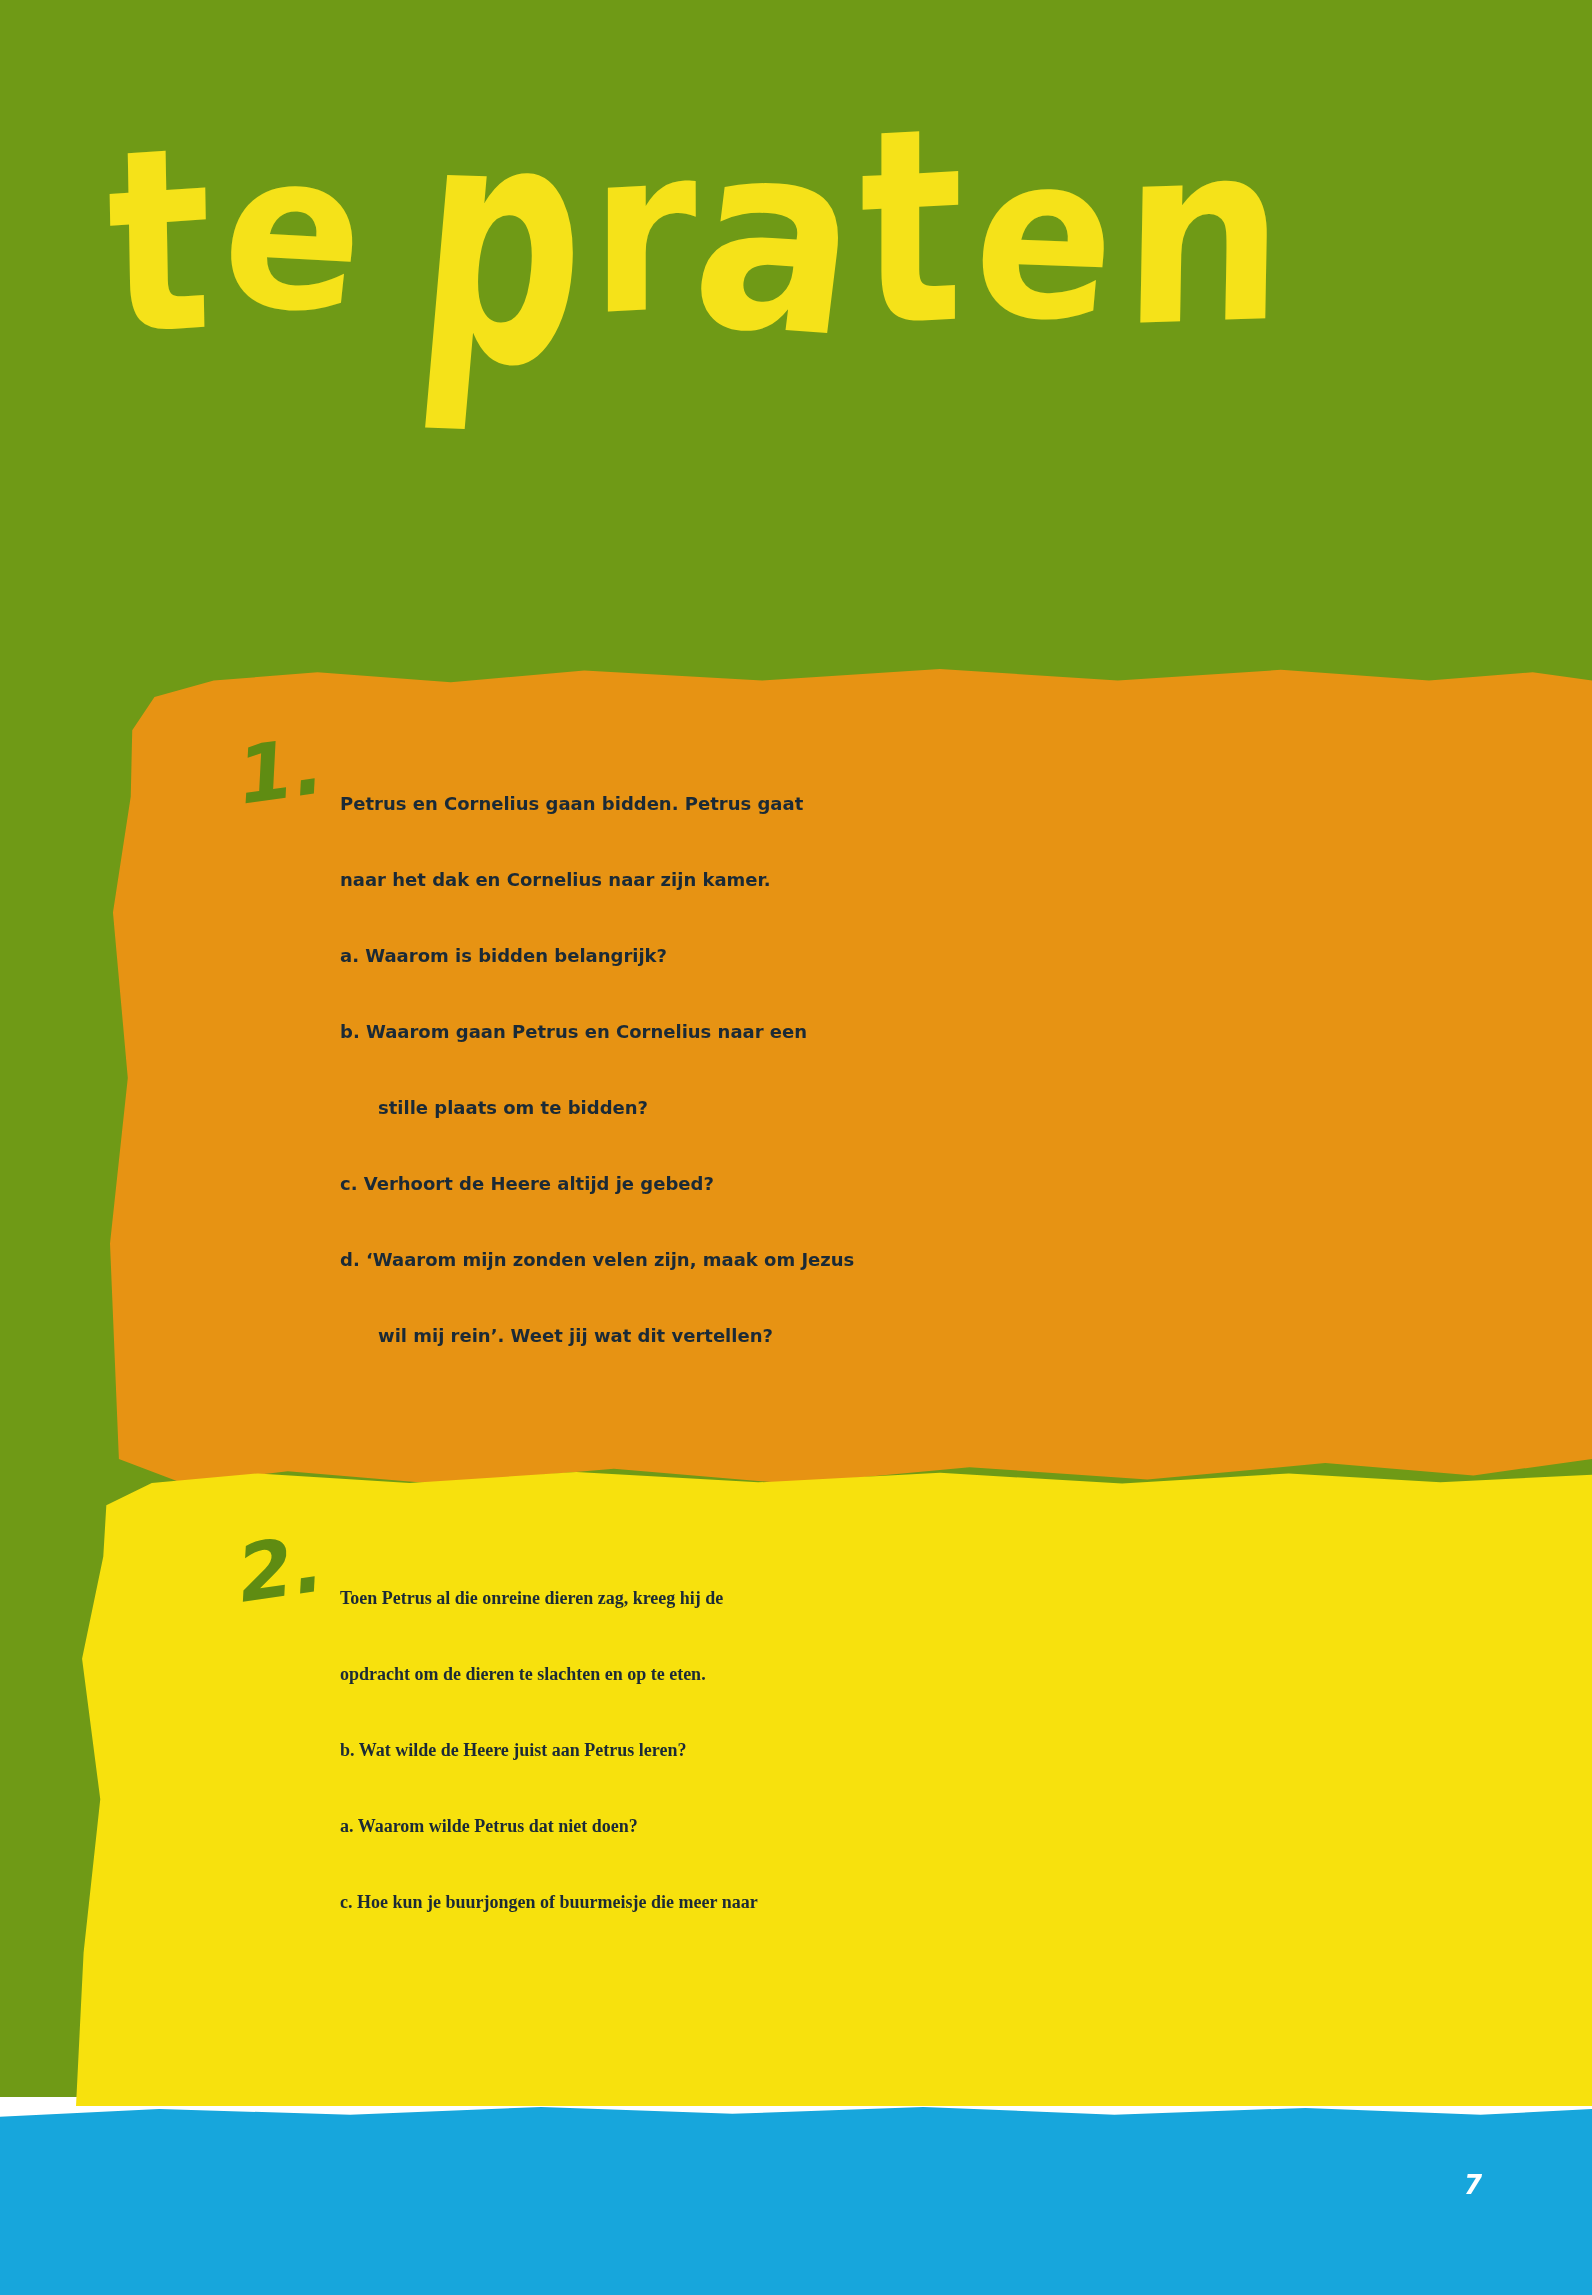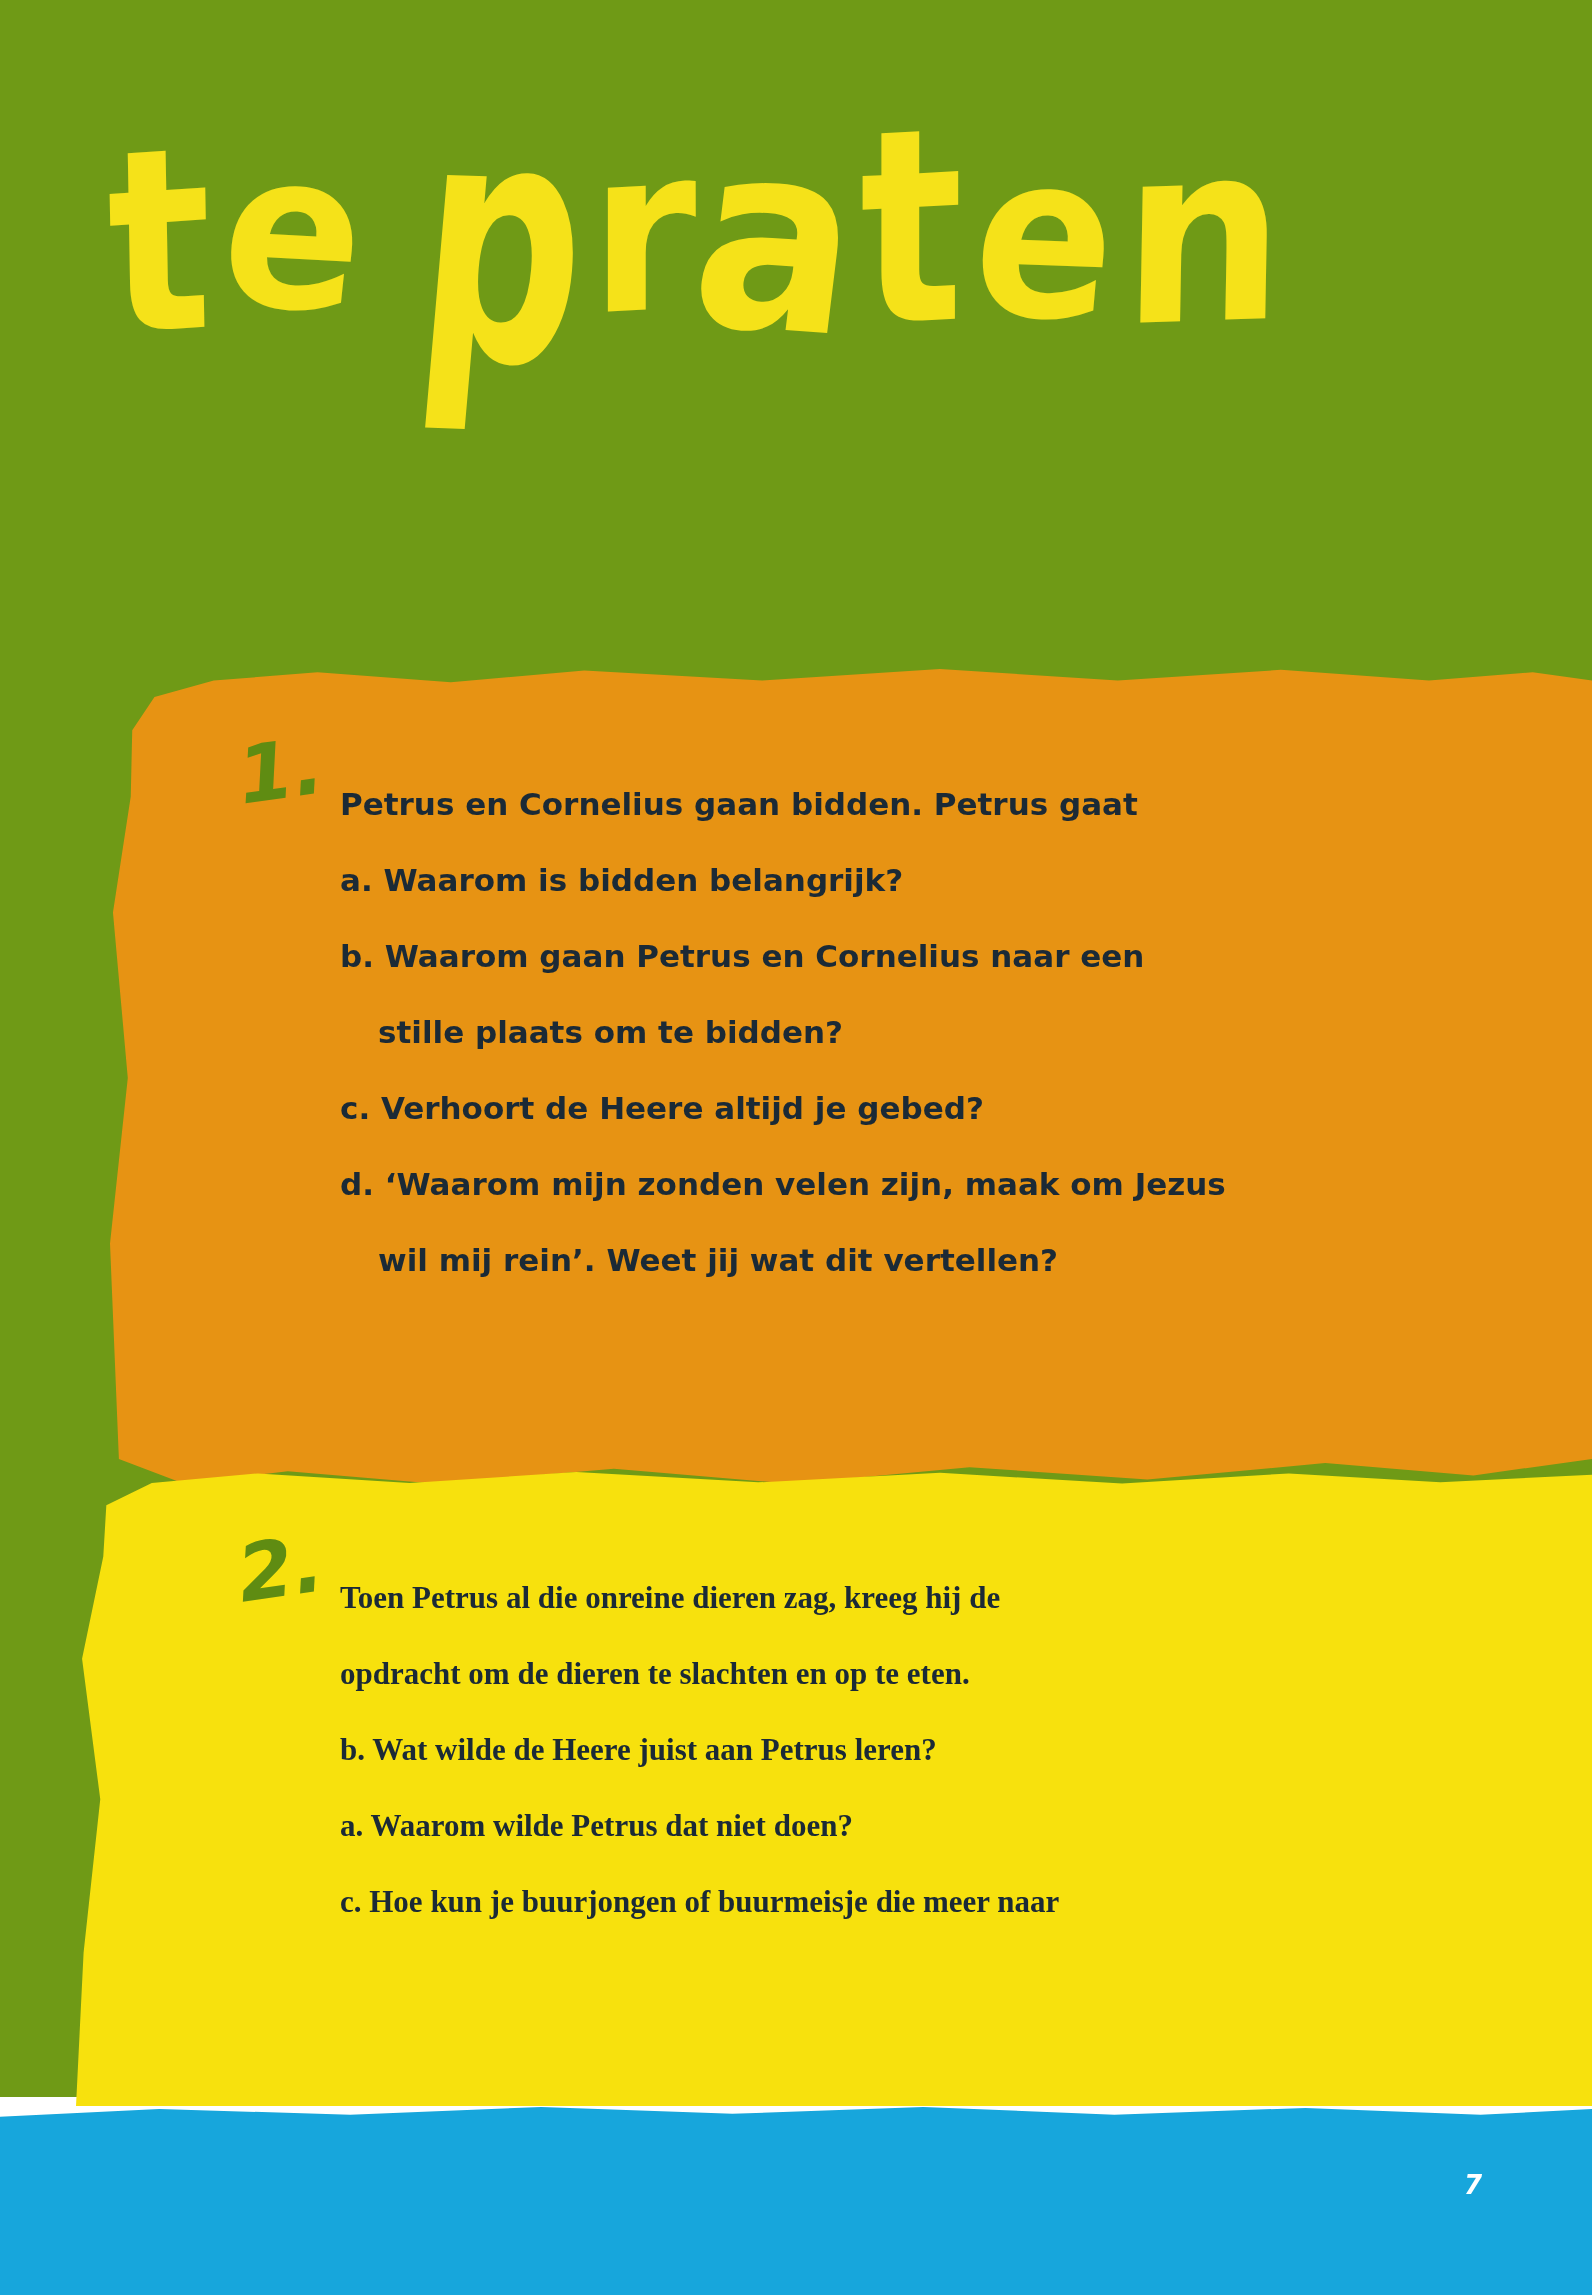--- a/index.html
+++ b/index.html
@@ -122,21 +122,21 @@
   }
   .item-number.one { left: 238px; top: 725px; }
   .item-number.two { left: 238px; top: 1523px; }
 
   
   .qtext {
     position: absolute;
     color: #1b2a36;
     font-family: "DejaVu Sans", sans-serif;
     font-weight: bold;
-    font-size: 31px;
+    font-size: 18px;
     line-height: 76px;
   }
   .qtext .line {
     white-space: nowrap;
   }
   .qtext .line.indent {
     padding-left: 38px;
   }
   #q1-text { left: 340px; top: 766px; width: 1122px; }
   #q2-text { left: 340px; top: 1560px; width: 1156px; font-family: Liberation Serif, serif; }
@@ -149,20 +149,21 @@
   <div class="green-panel"></div>
 
   <div class="title">
     <span class="ch c0">t</span><span class="ch c1">e</span><span class="ch sp"></span><span class="ch c3">p</span><span class="ch c4">r</span><span class="ch c5">a</span><span class="ch c6">t</span><span class="ch c7">e</span><span class="ch c8">n</span>
   </div>
 
   <div class="block-orange"></div>
   <div class="item-number one">1.</div>
   <div class="qtext" id="q1-text">
     <div class="line">Petrus en Cornelius gaan bidden. Petrus gaat</div>
+    <div class="line">naar het dak en Cornelius naar zijn kamer.</div>
     <div class="line">a. Waarom is bidden belangrijk?</div>
     <div class="line">b. Waarom gaan Petrus en Cornelius naar een</div>
     <div class="line indent">stille plaats om te bidden?</div>
     <div class="line">c. Verhoort de Heere altijd je gebed?</div>
     <div class="line">d. ‘Waarom mijn zonden velen zijn, maak om Jezus</div>
     <div class="line indent">wil mij rein’. Weet jij wat dit vertellen?</div>
   </div>
 
   <div class="block-yellow"></div>
   <div class="item-number two">2.</div>

